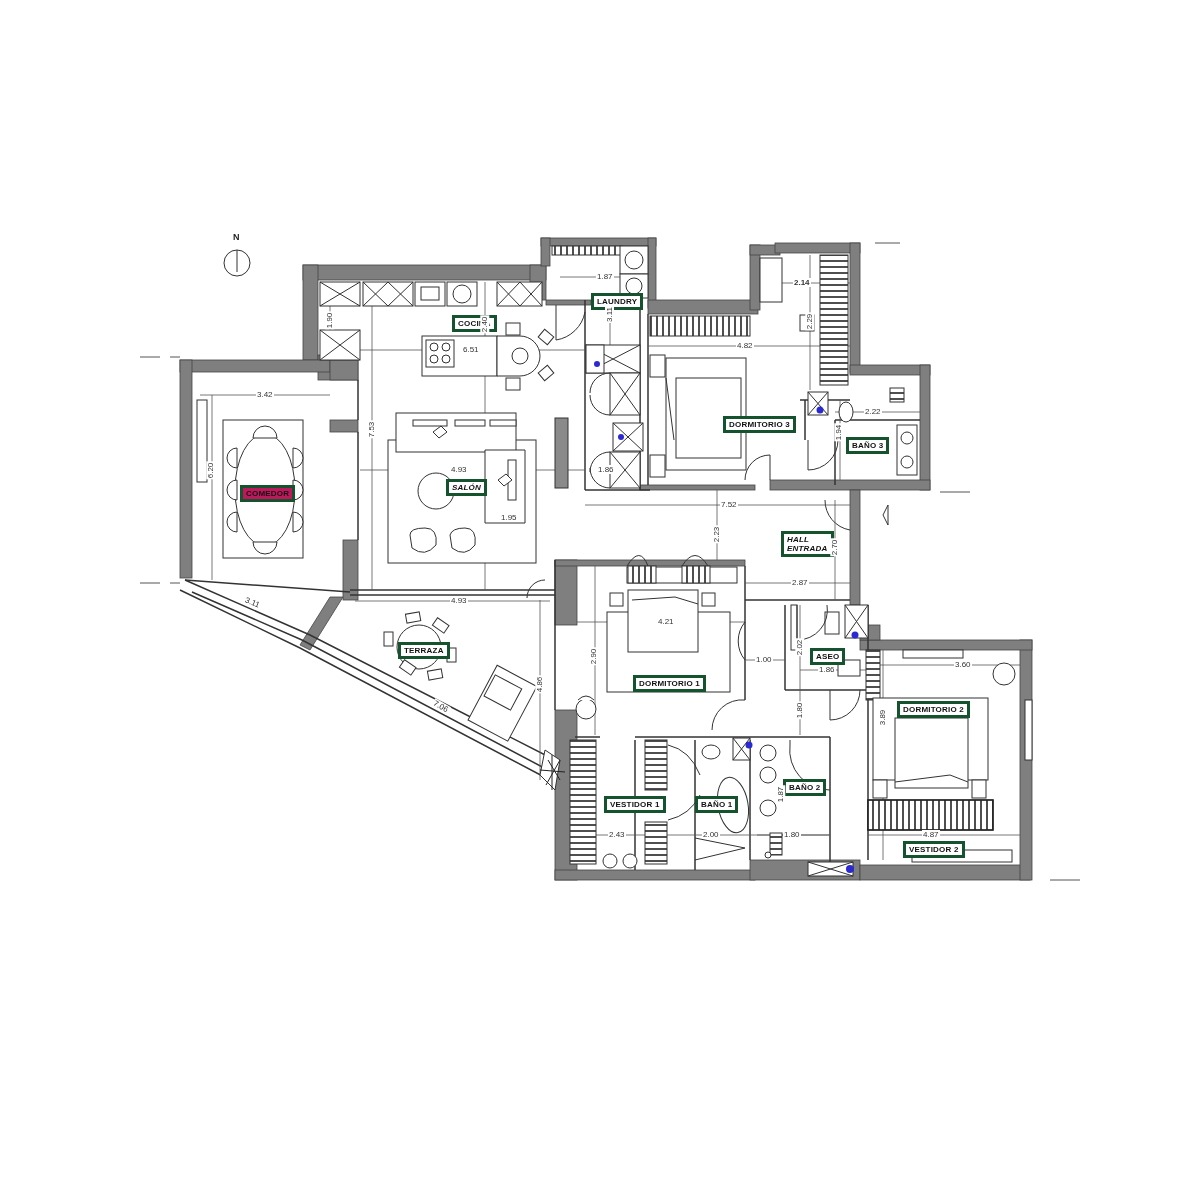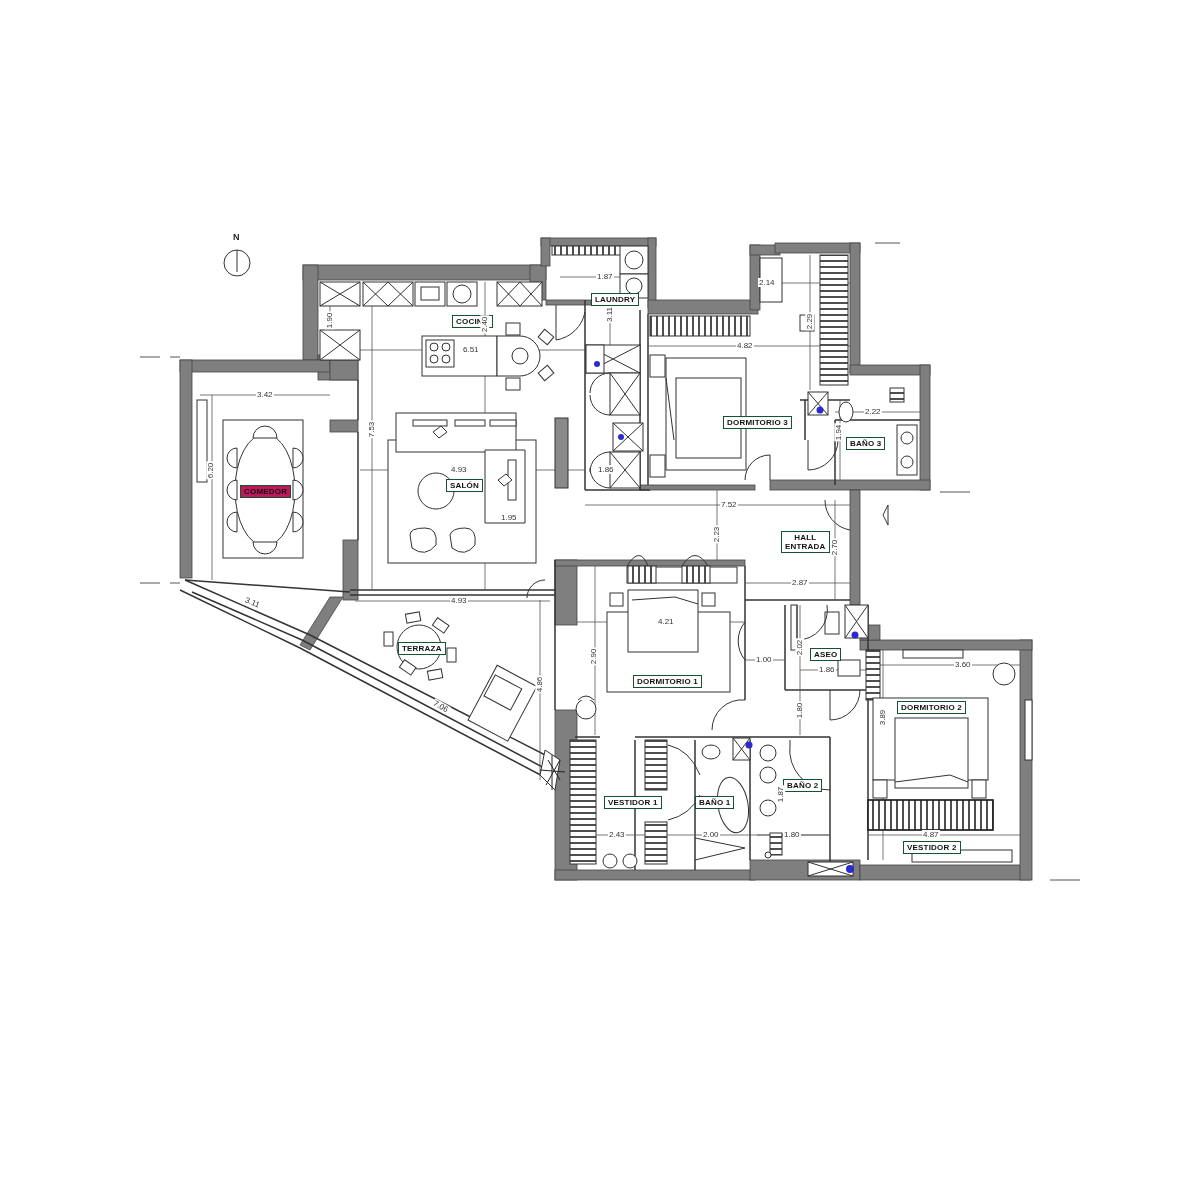--- a/index.html
+++ b/index.html
@@ -1,19 +1,19 @@
 <!DOCTYPE html>
 <html><head>
 <meta charset="utf-8">
 <style>
   html,body{margin:0;padding:0;background:#fff;}
   body{width:1200px;height:1200px;position:relative;overflow:hidden;font-family:"Liberation Sans",sans-serif;}
   #plan{position:absolute;left:0;top:0;width:1200px;height:1200px;}
-  .lbl{position:absolute;font-family:"Liberation Sans",sans-serif;font-size:8px;font-weight:bold;color:#111;background:#fff;border:1px solid #14532d;padding:1px 3px;white-space:nowrap;line-height:9px;letter-spacing:0.2px;}
-  .lbl.center{text-align:center;}
+  .lbl{position:absolute;font-family:"Liberation Sans",sans-serif;font-size:8px;font-weight:bold;color:#111;background:#fff;border:3px solid #14532d;padding:1px 3px;white-space:nowrap;line-height:9px;letter-spacing:0.2px;}
+  .lbl.center{text-align:left;font-style:italic;}
   .dim{position:absolute;font-family:"Liberation Sans",sans-serif;font-size:8px;color:#333;background:#fff;padding:0 1px;line-height:9px;white-space:nowrap;}
   .dim.v{transform:rotate(-90deg);transform-origin:center;}
   .dim.diag1{transform:rotate(22deg);}
   .dim.diag2{transform:rotate(30deg);}
   .north{position:absolute;left:222px;top:232px;width:30px;height:46px;}
   .north .n{position:absolute;left:11px;top:0;font-size:9px;font-weight:bold;color:#222;}
 </style>
 </head>
 <body>
 
@@ -374,21 +374,21 @@
   </g>
 </svg>
 
 <div class="north">
   <span class="n">N</span>
 </div>
 
 <div class="lbl" style="left:428px;top:315px;margin-left:24px;">COCINA</div>
 <div class="lbl" style="left:591px;top:293px;">LAUNDRY</div>
 <div class="lbl" style="left:240px;top:485px;background:#be185d;">COMEDOR</div>
-<div class="lbl" style="left:446px;top:479px;">SALÓN</div>
+<div class="lbl" style="left:446px;top:479px;font-style:italic;">SALÓN</div>
 <div class="lbl" style="left:398px;top:642px;">TERRAZA</div>
 <div class="lbl" style="left:723px;top:416px;">DORMITORIO 3</div>
 <div class="lbl" style="left:846px;top:437px;">BAÑO 3</div>
 <div class="lbl center" style="left:781px;top:531px;">
   <div>HALL</div>
   <div>ENTRADA</div>
 </div>
 <div class="lbl" style="left:810px;top:648px;">ASEO</div>
 <div class="lbl" style="left:633px;top:675px;">DORMITORIO 1</div>
 <div class="lbl" style="left:897px;top:701px;">DORMITORIO 2</div>
@@ -402,21 +402,21 @@
 <div class="dim v" style="left:321px;top:316px;">1.90</div>
 <div class="dim" style="left:462px;top:345px;">6.51</div>
 <div class="dim v" style="left:476px;top:320px;">2.40</div>
 <div class="dim" style="left:256px;top:390px;">3.42</div>
 <div class="dim v" style="left:202px;top:466px;">6.20</div>
 <div class="dim v" style="left:363px;top:425px;">7.53</div>
 <div class="dim" style="left:450px;top:465px;">4.93</div>
 <div class="dim" style="left:597px;top:465px;">1.86</div>
 <div class="dim" style="left:500px;top:513px;">1.95</div>
 <div class="dim" style="left:736px;top:341px;">4.82</div>
-<div class="dim" style="left:758px;top:278px;">2.14</div>
+<div class="dim" style="left:793px;top:278px;font-weight:bold;">2.14</div>
 <div class="dim v" style="left:801px;top:317px;">2.29</div>
 <div class="dim" style="left:864px;top:407px;">2.22</div>
 <div class="dim v" style="left:830px;top:428px;">1.94</div>
 <div class="dim" style="left:700px;top:500px;margin-left:20px;">7.52</div>
 <div class="dim v" style="left:708px;top:530px;">2.23</div>
 <div class="dim v" style="left:826px;top:543px;">2.70</div>
 <div class="dim" style="left:791px;top:578px;">2.87</div>
 <div class="dim" style="left:450px;top:596px;">4.93</div>
 <div class="dim diag1" style="left:244px;top:598px;">3.11</div>
 <div class="dim diag2" style="left:432px;top:702px;">7.06</div>

